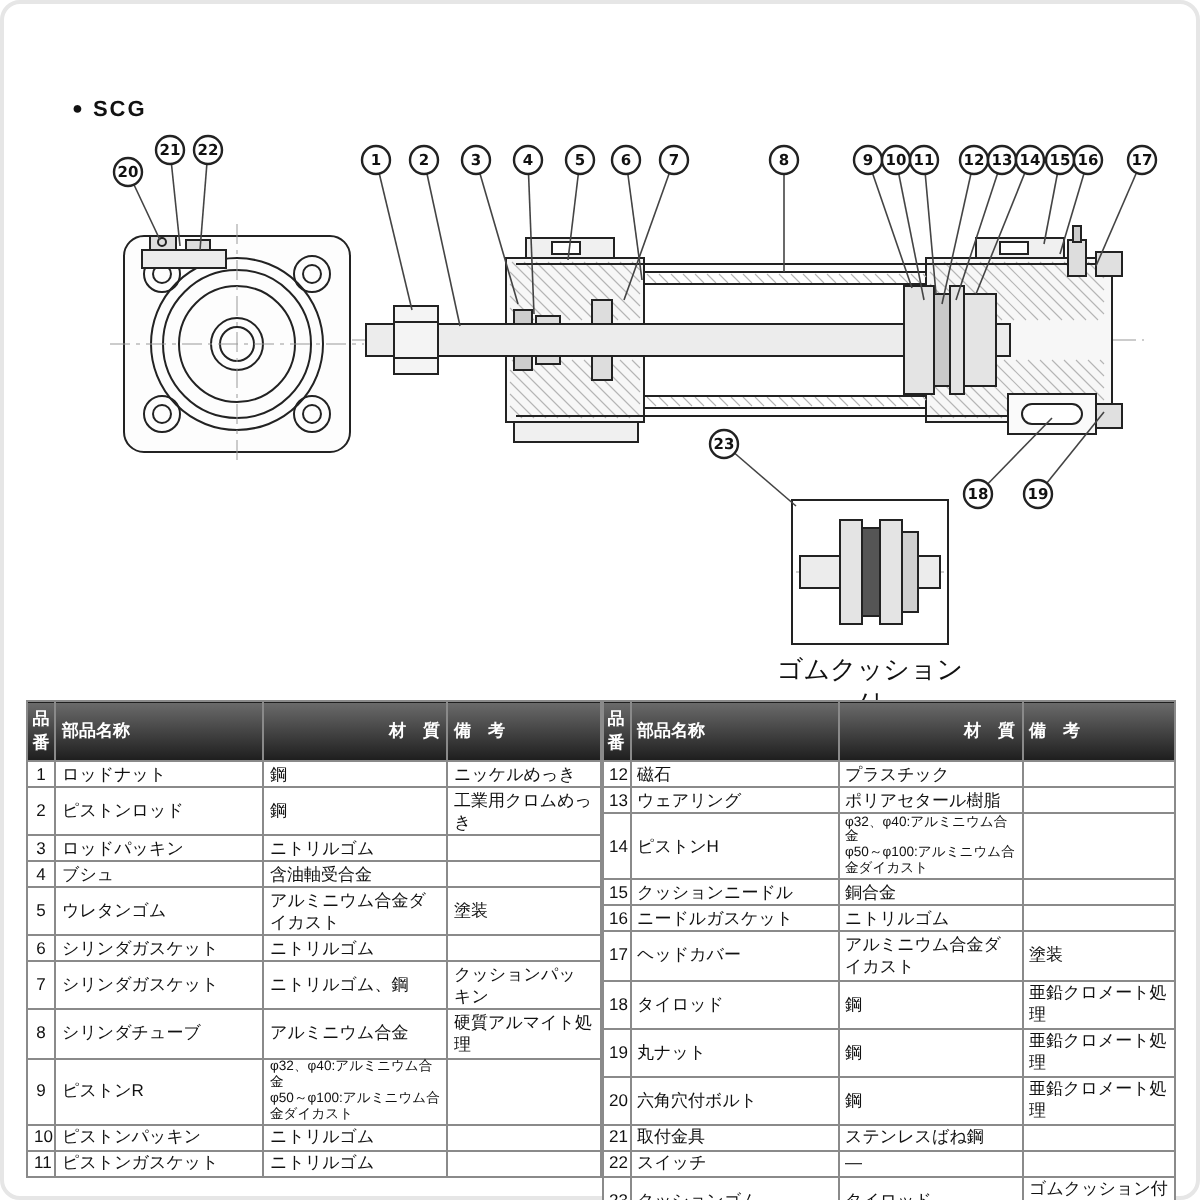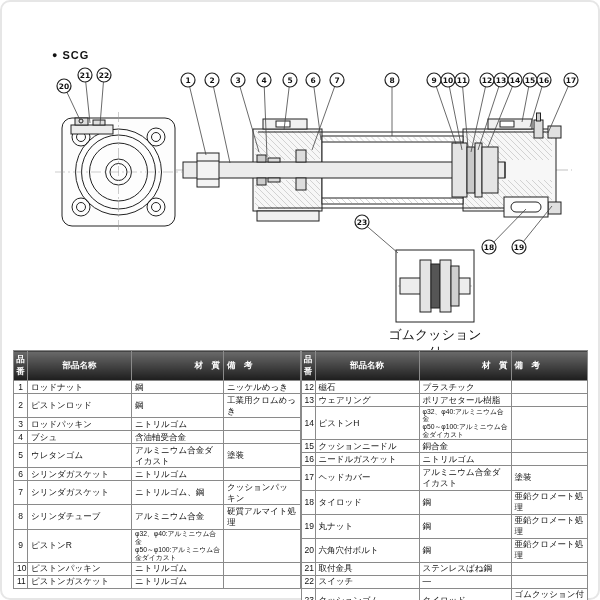--- a/index.html
+++ b/index.html
@@ -1,29 +1,29 @@
 <!DOCTYPE html>
 <html><head>
 <meta charset="utf-8">
 <style>
   *{box-sizing:border-box}
   html,body{margin:0;padding:0}
   body{width:600px;height:600px;position:relative;background:#fff;
        font-family:"Liberation Sans","DejaVu Sans",sans-serif;color:#111;overflow:hidden}
   .frame{position:absolute;inset:0;border:2px solid #e6e6e6;border-radius:10px;pointer-events:none}
-  .series-label{position:absolute;left:52px;top:49px;font-size:11px;font-weight:bold;letter-spacing:1px}
+  .series-label{position:absolute;left:36px;top:49px;font-size:11px;font-weight:bold;letter-spacing:1px}
   .series-label .bullet{font-size:9px;margin-right:4px;vertical-align:1px}
   #diagram-svg{position:absolute;left:0;top:0}
   .detail-caption{position:absolute;left:388px;top:326px;width:94px;text-align:center;font-size:13px}
 
   .tables{position:absolute;left:13px;top:350px;width:575px;display:flex;align-items:flex-start}
   table{border-collapse:collapse;width:50%;table-layout:fixed;border:1.5px solid #555}
   th,td{border:1px solid #8a8a8a}
   th{background:linear-gradient(#6a6a6a,#1d1d1d);color:#fff;font-size:8.5px;font-weight:bold;
-     text-align:center;padding:2.5px 3px}
+     text-align:left;padding:2.5px 3px}
   th.c-no{width:14px;text-align:center;padding:2.5px 1px}
   th.c-name{width:104px}
   th.c-mat{width:92px;text-align:right}
   th.c-note{text-align:left}
   td{font-size:8.5px;line-height:1.3;padding:0.5px 3px;vertical-align:middle;background:#fff}
   td.c-no{text-align:center}
   td.ml{white-space:pre-line;font-size:6.8px;line-height:1.15}
 
   #leaders line{stroke:#444;stroke-width:0.8}
   #balloons circle{fill:#fff;stroke:#222;stroke-width:1.2}

